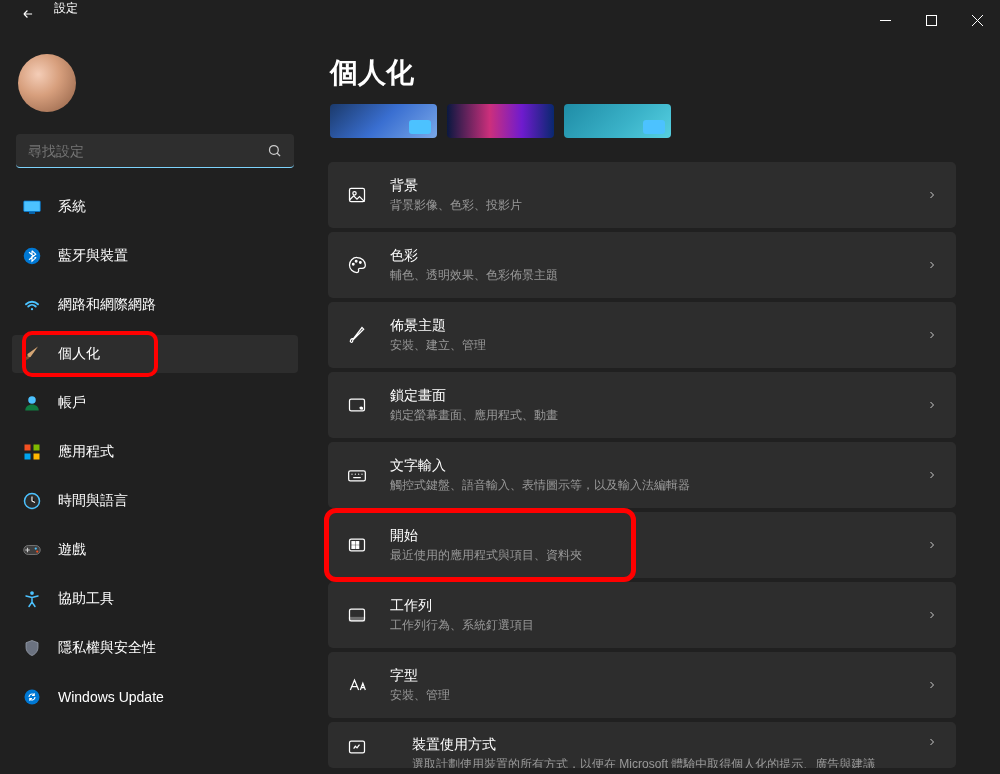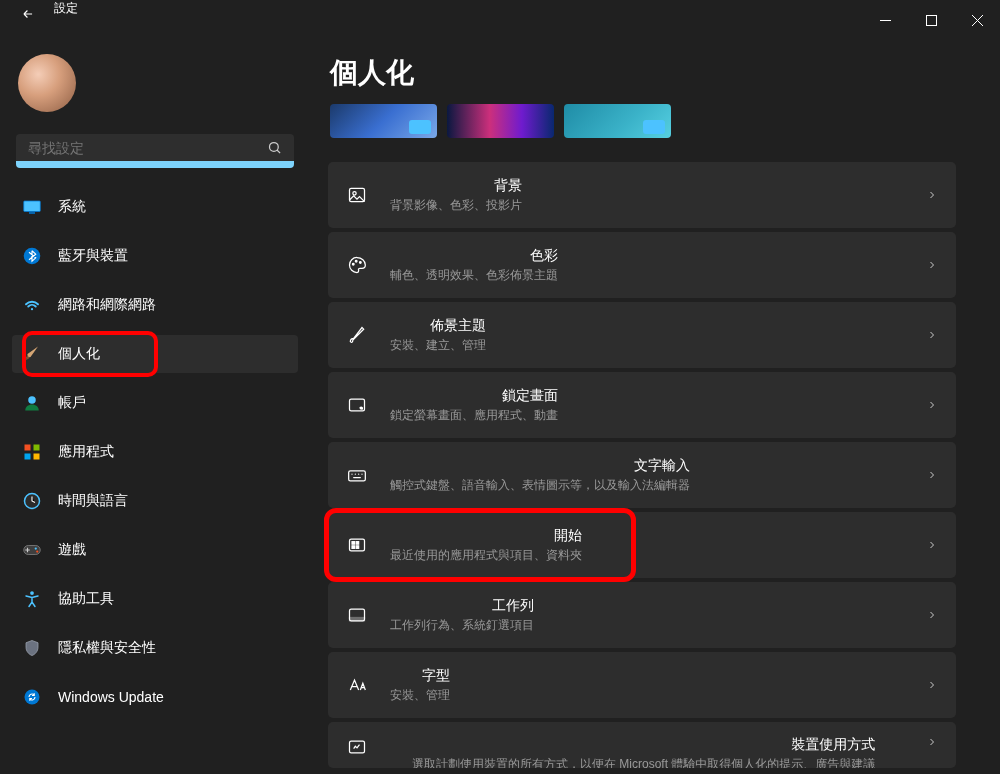--- a/index.html
+++ b/index.html
@@ -9,38 +9,38 @@
   .app-title { font-size: 12px; margin-left: 12px; color: #fff; }
   .win-controls { margin-left: auto; display: flex; }
   .win-ctrl { width: 46px; height: 40px; display: flex; align-items: center; justify-content: center; cursor: pointer; }
   .container { display: flex; height: calc(100% - 40px); }
   .sidebar { width: 310px; padding: 14px 12px; display: flex; flex-direction: column; }
   .profile { display: flex; align-items: center; margin-bottom: 22px; padding-left: 6px; }
   .avatar { width: 58px; height: 58px; border-radius: 50%; background: radial-gradient(circle at 35% 35%, #f4cdb7 0%, #d79f7d 40%, #8c5c42 100%); }
   .profile-info { margin-left: 14px; }
   .profile-name { font-size: 14px; font-weight: 600; }
   .profile-sub { width: 150px; height: 16px; background: #707070; margin-top: 2px; filter: blur(2px); }
-  .search-box { position: relative; background: #2e2e2e; border-bottom: 7px solid #7dd3fc; border-radius: 4px; height: 34px; display: flex; align-items: center; padding: 0 12px; margin-bottom: 20px; margin-left: 4px; margin-right: 4px; }
+  .search-box { position: relative; background: #2e2e2e; border-bottom: 1px solid #7dd3fc; border-radius: 4px; height: 34px; display: flex; align-items: center; padding: 0 12px; margin-bottom: 20px; margin-left: 4px; margin-right: 4px; }
   .search-box input { background: transparent; border: none; color: #bbb; flex: 1; font-size: 14px; outline: none; }
   .search-box .search-icon { color: #ccc; }
   .nav { display: flex; flex-direction: column; gap: 11px; }
   .nav-item { height: 38px; display: flex; align-items: center; padding: 0 10px; border-radius: 4px; cursor: pointer; font-size: 14px; position: relative; }
   .nav-item.active { background: #2d2d2d; }
   .nav-icon { width: 20px; height: 20px; display: flex; align-items: center; justify-content: center; margin-right: 16px; }
   .highlight-nav { position: absolute; left: 10px; right: 140px; top: -4px; bottom: -4px; border: 4px solid #f00; border-radius: 10px; pointer-events: none; }
   .main { flex: 1; overflow-y: auto; padding: 14px 44px 0 18px; }
   .page-title { font-size: 28px; font-weight: 600; margin-bottom: 12px; margin-left: 2px; }
   .themes-row { display: flex; gap: 10px; margin-bottom: 24px; padding-left: 2px; }
   .theme-thumb { width: 107px; height: 34px; border-radius: 4px; position: relative; overflow: hidden; }
   .thumb-badge { position: absolute; right: 6px; bottom: 4px; width: 22px; height: 14px; background: #4cc2ff; border-radius: 3px; }
   .settings-list { display: flex; flex-direction: column; gap: 4px; }
   .setting-item { background: #2d2d2d; border-radius: 5px; height: 66px; display: flex; align-items: center; padding: 0 18px; cursor: pointer; position: relative; }
   .setting-icon { width: 22px; height: 22px; display: flex; align-items: center; justify-content: center; margin-right: 22px; color: #fff; }
   .setting-text { display: flex; flex-direction: column; }
-  .setting-title { font-size: 14px; color: #fff; text-align: right; }
+  .setting-title { font-size: 14px; color: #fff; }
   .setting-desc { font-size: 12px; color: #999; margin-top: 2px; }
   .chevron { margin-left: auto; color: #ccc; }
   .highlight-main { position: absolute; left: -4px; right: 320px; top: -4px; bottom: -4px; border: 5px solid #f00; border-radius: 12px; pointer-events: none; }
   svg { display: block; }
   .setting-item.partial { height: 46px; overflow: hidden; align-items: flex-start; padding-top: 14px; gap: 22px;}
 </style>
 </head>
 <body>
 
 <div class="titlebar">

